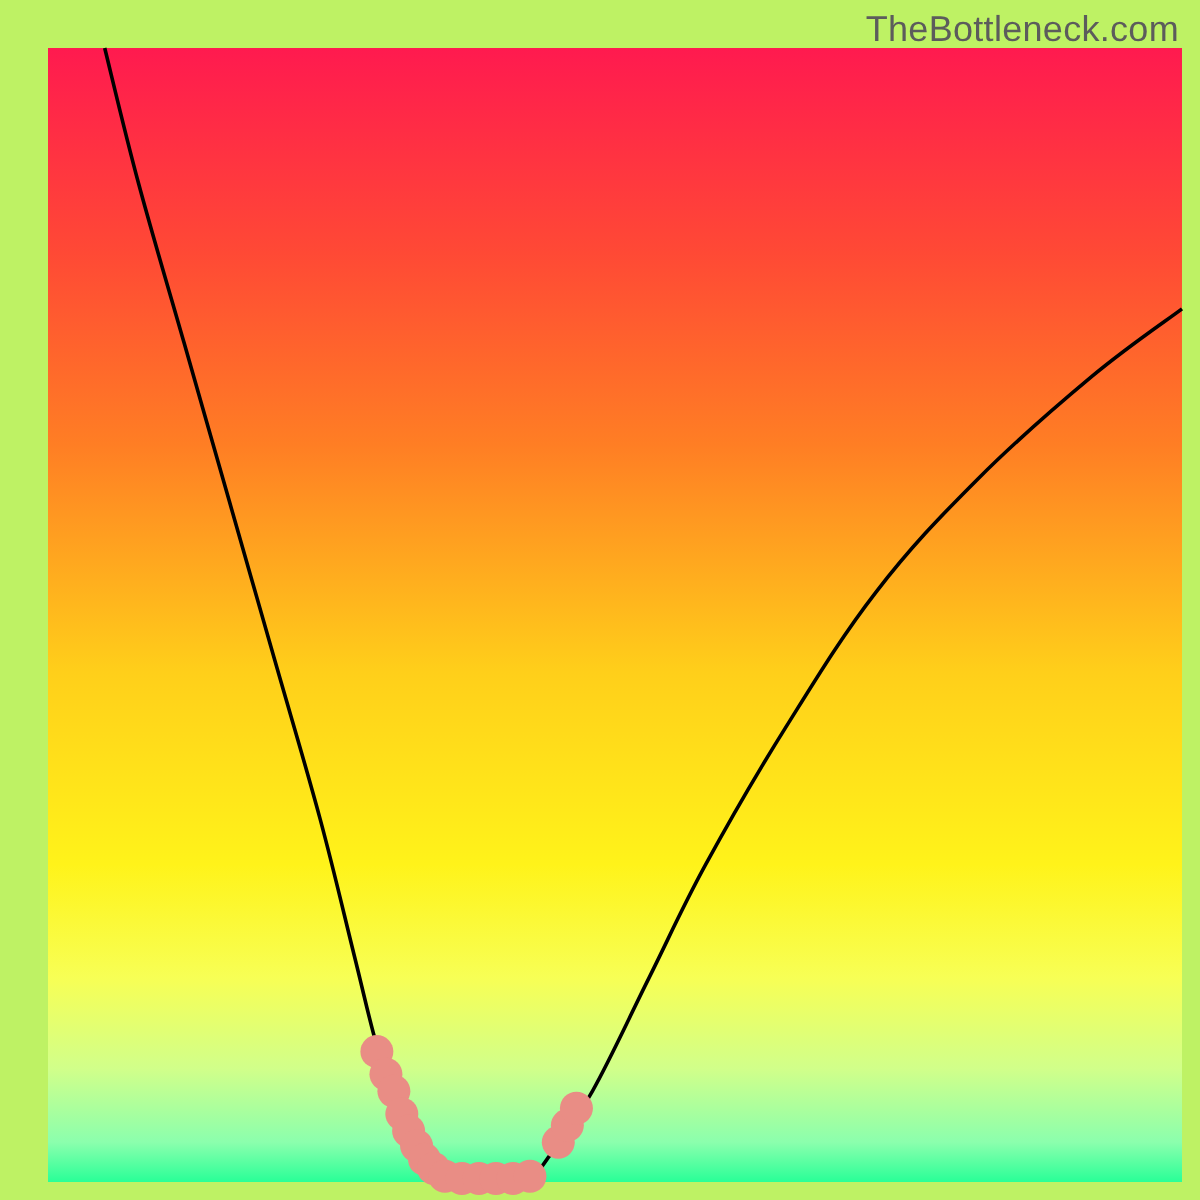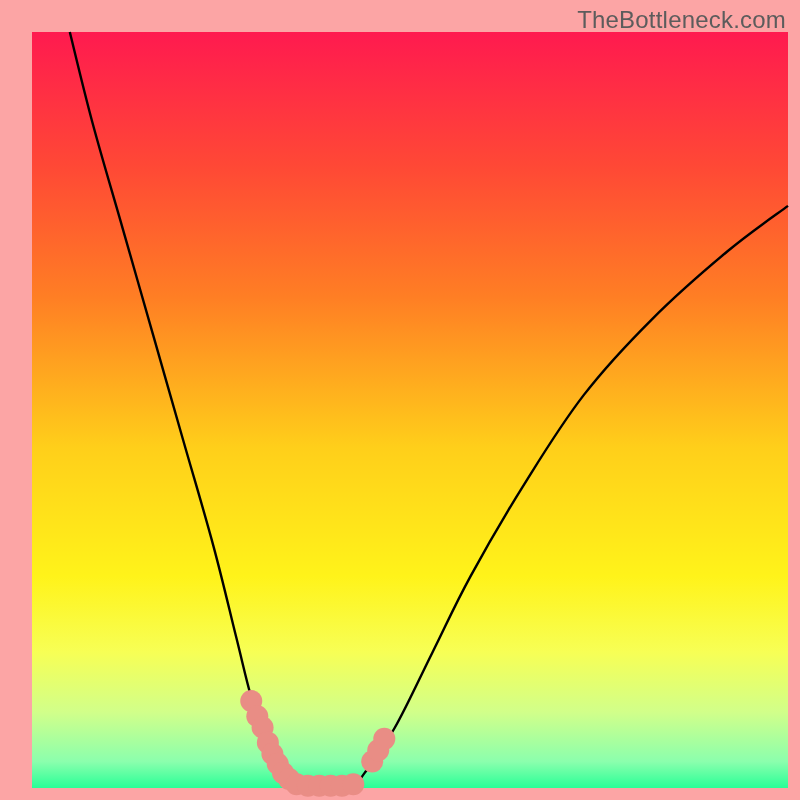--- a/index.html
+++ b/index.html
@@ -1,20 +1,20 @@
 <!DOCTYPE html>
 <html><head>
 <meta charset="utf-8">
 <style>
   * { margin: 0; padding: 0; box-sizing: border-box; }
   html, body { width: 800px; height: 800px; overflow: hidden; background: #000; }
   .container {
     width: 800px;
     height: 800px;
-    background: #fca5a5;
+    background: #bef264;
     position: relative;
   }
   .watermark {
     position: absolute;
     top: 6px;
     right: 14px;
     color: #5c5c5c;
     font-family: Arial, Helvetica, sans-serif;
     font-size: 24px;
     font-weight: 500;

